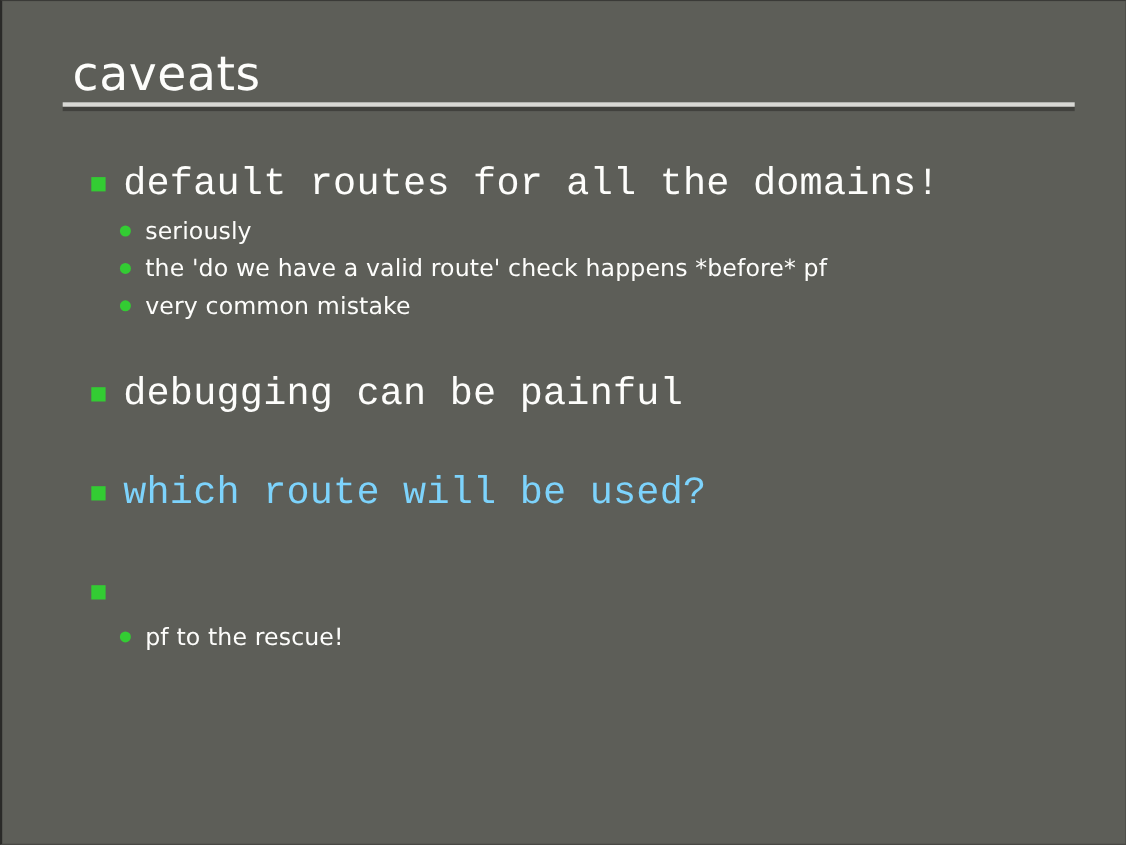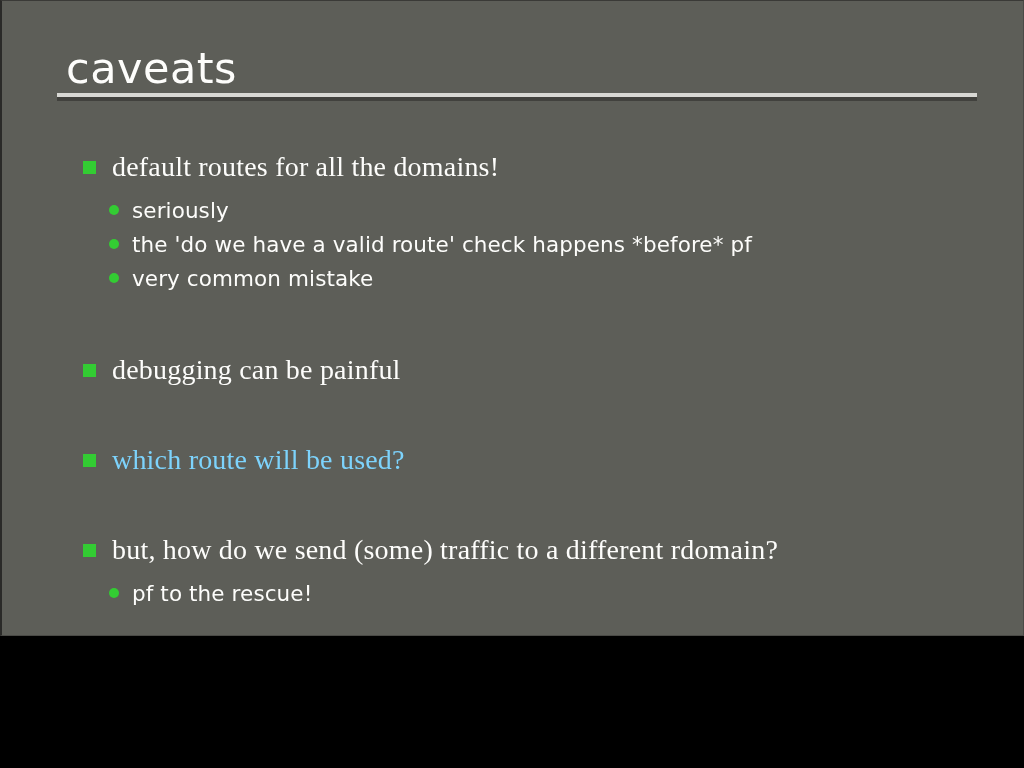--- a/index.html
+++ b/index.html
@@ -11,21 +11,21 @@
   body {
     width: 1024px;
     height: 768px;
     overflow: hidden;
     font-family: "DejaVu Sans", sans-serif;
   }
 
   #slide {
     position: relative;
     width: 1024px;
-    height: 636px;
+    height: 768px;
     box-sizing: border-box;
     background: #5d5e58;
     border-left: 2px solid #2a2a28;
     border-top: 1px solid #3a3a37;
     border-right: 1px solid #4a4a46;
     border-bottom: 1px solid #4a4a46;
     overflow: hidden;
   }
 
   
@@ -83,22 +83,22 @@
     position: absolute;
     left: 81px;
     top: 15px;
     width: 13px;
     height: 13px;
     background: #33cc33;
   }
 
   .l1-text {
     display: block;
-    font-family: Liberation Serif, serif;
-    font-size: 28px;
+    font-family: Liberation Mono, monospace;
+    font-size: 35px;
     line-height: 42px;
     font-weight: 400;
     color: #fdfdfb;
     letter-spacing: 0.2px;
     max-width: 800px;
   }
 
   .l2-list {
     position: relative;
     margin: 0;
@@ -169,39 +169,38 @@
           <span class="l2-text" style="color: rgb(253, 253, 251);">very common mistake</span>
         </li>
       </ul>
     </div>
 
     <div class="gap-md"></div>
 
     <div class="bullet-group">
       <div class="l1-row">
         <span class="l1-marker" style="background: rgb(51, 204, 51);"></span>
-        <span class="l1-text" style="color: rgb(253, 253, 251); margin-top: 12px;">debugging can be painful</span>
+        <span class="l1-text" style="color: rgb(253, 253, 251);">debugging can be painful</span>
       </div>
     </div>
 
     <div class="gap-lg"></div>
 
     <div class="bullet-group">
       <div class="l1-row">
         <span class="l1-marker" style="background: rgb(51, 204, 51);"></span>
         <span class="l1-text" style="color: #7dd3fc;">which route will be used?</span>
       </div>
     </div>
 
     <div class="gap-lg"></div>
 
     <div class="bullet-group">
       <div class="l1-row">
         <span class="l1-marker" style="background: rgb(51, 204, 51);"></span>
-        <span class="l1-text" style="color: rgb(253, 253, 251);">but, how do we send (some) traffic to a different rdomain?</span>
       </div>
       <div class="gap-sm"></div>
       <ul class="l2-list">
         <li class="l2-row">
           <span class="l2-marker" style="background: rgb(51, 204, 51);"></span>
           <span class="l2-text" style="color: rgb(253, 253, 251);">pf to the rescue!</span>
         </li>
       </ul>
     </div>
 

